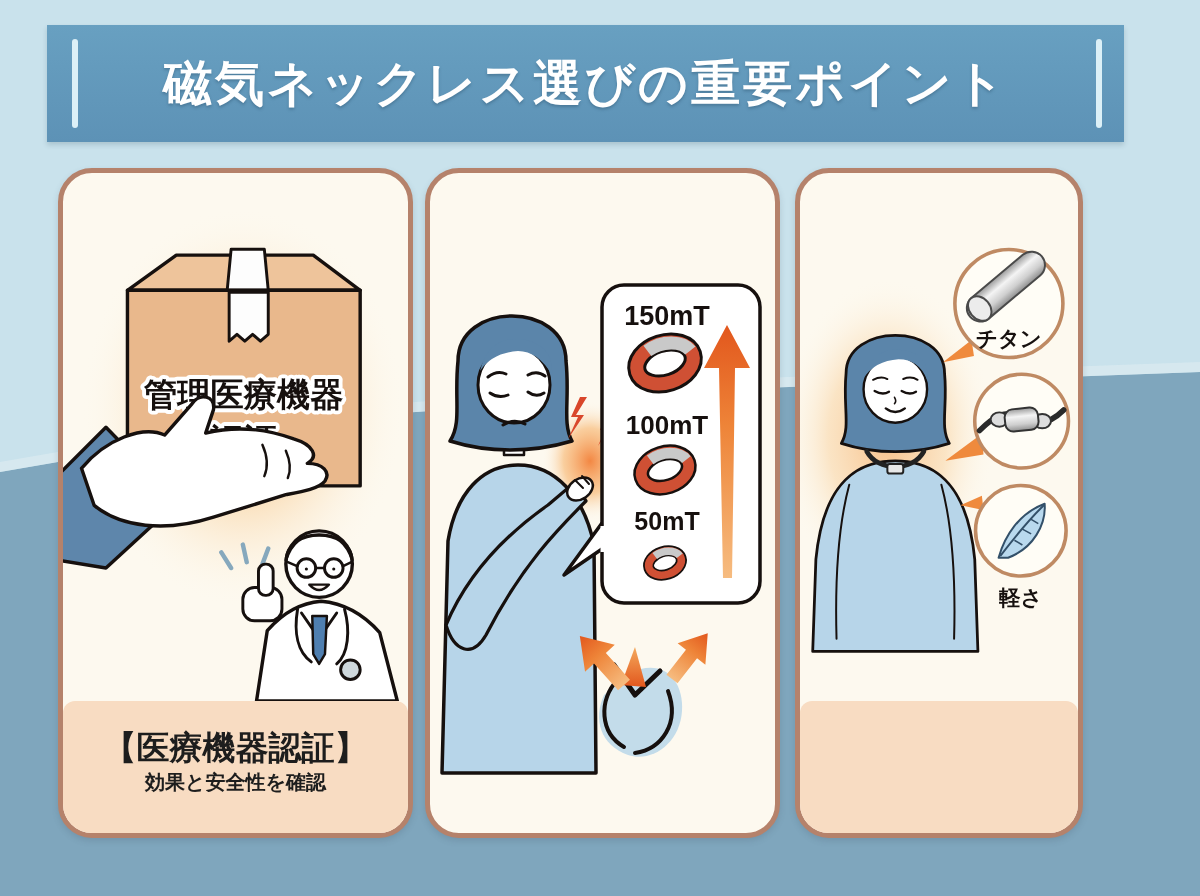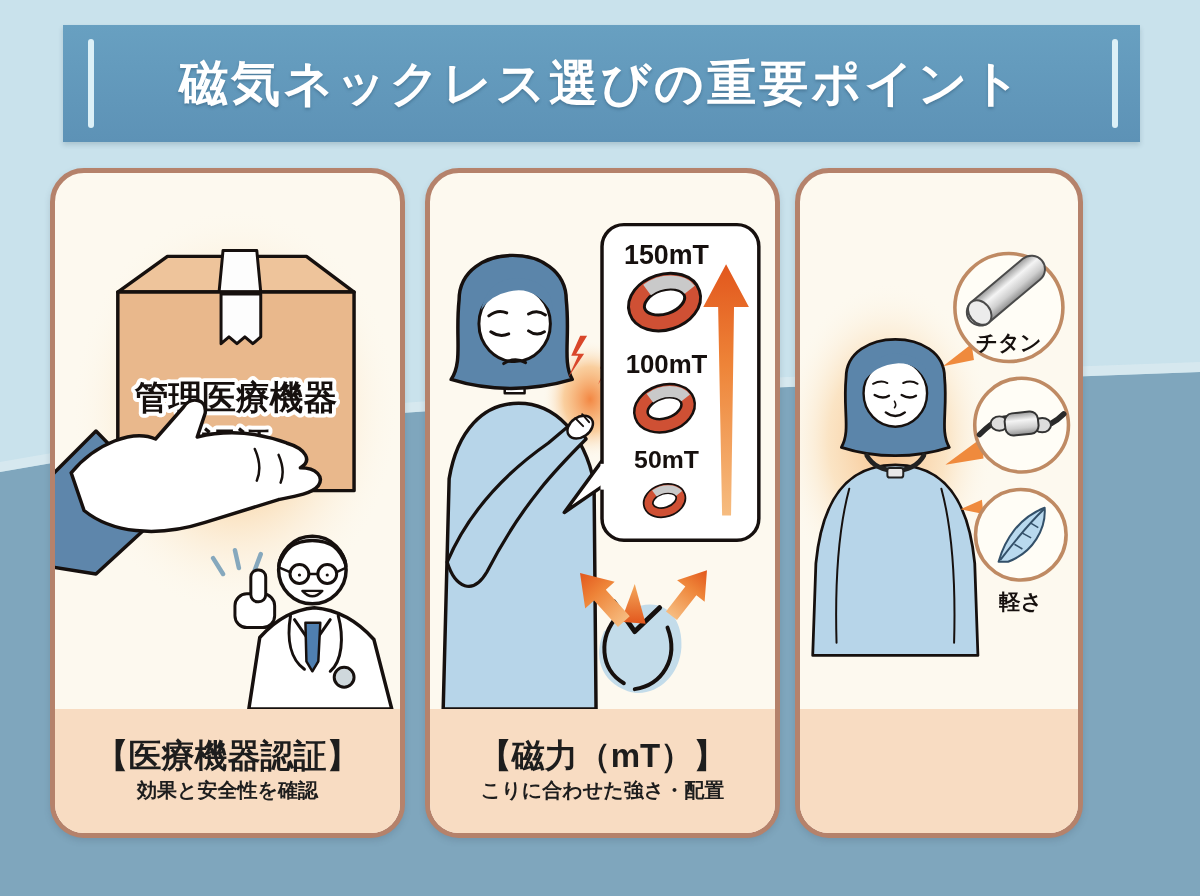--- a/index.html
+++ b/index.html
@@ -4,48 +4,48 @@
 <style>
   html,body{margin:0;padding:0}
   body{
     width:1200px;height:896px;position:relative;overflow:hidden;
     background:#c9e2ec;
     font-family:"Liberation Sans","DejaVu Sans",sans-serif;
   }
   .bg-svg{position:absolute;left:0;top:0;width:1200px;height:896px}
 
   .header{
-    position:absolute;left:63px;top:25px;width:1077px;height:117px;
+    position:absolute;left:47px;top:25px;width:1077px;height:117px;
     background:linear-gradient(180deg,#68a0c1,#5d92b6);
     display:flex;align-items:center;justify-content:center;
     box-shadow:0 3px 5px rgba(30,60,80,.18);
   }
   .header .bar{position:absolute;top:14px;width:6px;height:89px;background:#dcf0f7;border-radius:3px}
   .bar-left{left:25px}
   .bar-right{right:22px}
   .title{
     color:#ffffff;font-size:49px;font-weight:800;letter-spacing:3px;
     text-shadow:0 2px 3px rgba(35,70,95,.35);white-space:nowrap;
   }
 
   .card{
     position:absolute;top:168px;height:670px;
     background:#fdf9ef;border:5px solid #b5826b;border-radius:34px;
     box-sizing:border-box;overflow:hidden;display:flex;flex-direction:column;
     box-shadow:0 3px 6px rgba(60,80,95,.18);
   }
-  .card-1{left:50px;width:355px}
+  .card-1{left:58px;width:355px}
   .card-2{left:425px;width:355px}
   .card-3{left:795px;width:288px}
   .card-body{flex:1;position:relative}
   .card-body svg{position:absolute;left:0;top:0;width:100%;height:100%}
   .card-caption{
     height:120px;background:#f8dcc2;
     display:flex;flex-direction:column;align-items:center;justify-content:center;
-    text-align:center;color:#1d1d1d;padding-bottom:4px;
+    text-align:center;color:#1d1d1d;padding-bottom:12px;border-radius:12px;
   }
   .cap1{font-size:33px;font-weight:800;line-height:1.3;white-space:nowrap}
   .cap2{font-size:20px;font-weight:800;line-height:1.3;white-space:nowrap}
 
   svg text{font-family:"Liberation Sans","DejaVu Sans",sans-serif;font-weight:800;fill:#16100e}
   .box-label{paint-order:stroke;stroke:#ffffff;stroke-width:8px;stroke-linejoin:round}
 </style>
 </head>
 <body>
 
@@ -192,24 +192,20 @@
         <polygon points="191,452 205,414 216,454" fill="url(#arrowG2)"></polygon>
         <g transform="translate(194,452) rotate(-42)">
           <polygon points="-8,0 8,0 8,-36 20,-36 0,-66 -20,-36 -8,-36" fill="url(#arrowG)"></polygon>
         </g>
         <g transform="translate(242,446) rotate(38) scale(0.88)">
           <polygon points="-8,0 8,0 8,-36 20,-36 0,-66 -20,-36 -8,-36" fill="url(#arrowG)"></polygon>
         </g>
       </g>
     </svg>
   </div>
-  <div class="card-caption">
-    <div class="cap1">【磁力（mT）】</div>
-    <div class="cap2">こりに合わせた強さ・配置</div>
-  </div>
 </div>
 
 <div class="card card-3">
   <div class="card-body">
     <svg viewBox="0 0 350 540">
       <defs>
         <radialGradient id="glow3" cx="50%" cy="50%" r="50%">
           <stop offset="0%" stop-color="#f6b97e" stop-opacity="0.9"></stop>
           <stop offset="55%" stop-color="#f9d6a8" stop-opacity="0.6"></stop>
           <stop offset="100%" stop-color="#fdf9ef" stop-opacity="0"></stop>

